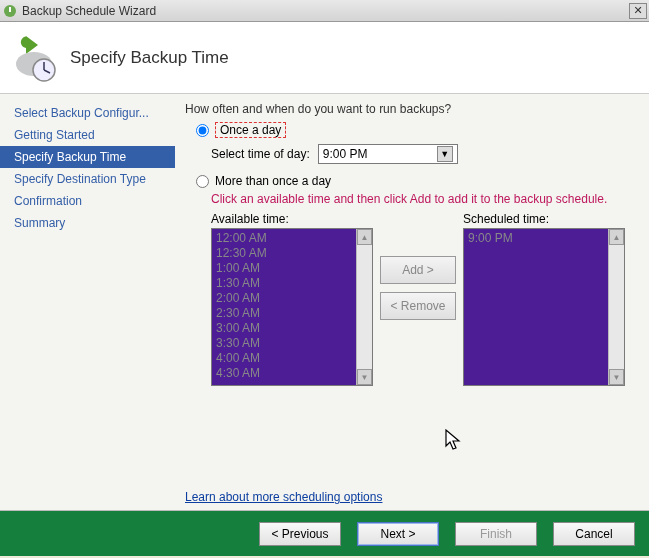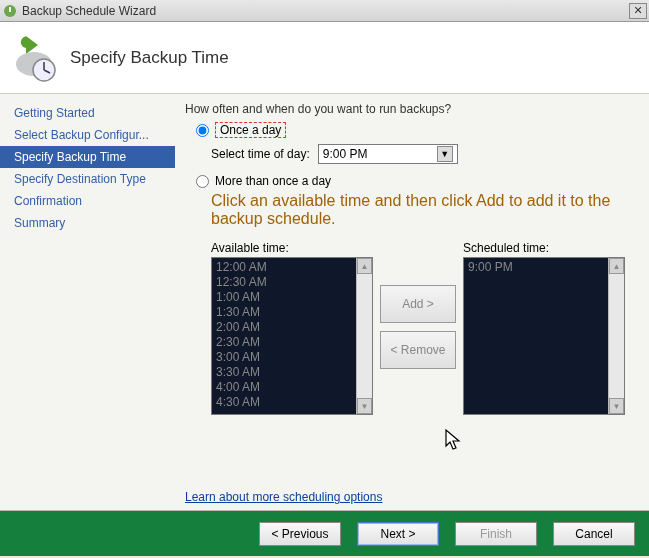--- a/index.html
+++ b/index.html
@@ -97,32 +97,32 @@
     cursor: pointer;
   }
   .select-time .val { flex: 1; }
   .select-time .arrow {
     width: 16px; height: 16px;
     background: #ddd;
     border: 1px solid #888;
     display:flex;align-items:center;justify-content:center;
     font-size: 9px;
   }
-  .hint { margin: 4px 0 13px 26px; color: #a16207; font-size: 16px; }
+  .hint { margin: 4px 0 6px 26px; color: #be185d; font-size: 12px; }
   .lists {
     margin: 2px 0 0 26px;
     display: flex;
     align-items: flex-start;
   }
   .listcol { width: 162px; }
   .list-label { font-size: 12px; margin-bottom: 2px; }
   .listbox {
     width: 162px; height: 158px;
     border: 1px solid #7a7a7a;
-    background: #0f172a;
+    background: #4c1d95;
     display: flex;
     color: #888;
   }
   .listbox.disabled { }
   .listbox .items {
     flex: 1;
     padding: 2px 4px;
     overflow: hidden;
     line-height: 15px;
     font-size: 12px;
@@ -139,21 +139,21 @@
   }
   .scroll .track { flex:1; }
   .midbtns {
     width: 90px;
     display: flex; flex-direction: column;
     align-items: center;
     padding-top: 44px;
     gap: 8px;
   }
   .wbtn {
-    width: 76px; height: 38px;
+    width: 76px; height: 28px;
     background: linear-gradient(#f4f4f4,#e0e0e0);
     border: 1px solid #999;
     color: #888;
     font-size: 12px;
     cursor: default;
   }
   .link {
     color: #0b3ea0;
     text-decoration: underline;
     font-size: 12px;
@@ -216,22 +216,22 @@
       <circle cx="36" cy="38" r="11" fill="#eef" stroke="#888" stroke-width="1.5"></circle>
       <line x1="36" y1="38" x2="36" y2="30" stroke="#335" stroke-width="1.5"></line>
       <line x1="36" y1="38" x2="42" y2="41" stroke="#335" stroke-width="1.5"></line>
     </svg>
   </span>
   <span class="header-title">Specify Backup Time</span>
 </div>
 
 <div class="body">
   <div class="sidebar">
+    <div class="step">Select Backup Configur...</div>
     <div class="step">Getting Started</div>
-    <div class="step">Select Backup Configur...</div>
     <div class="step active">Specify Backup Time</div>
     <div class="step">Specify Destination Type</div>
     <div class="step">Confirmation</div>
     <div class="step">Summary</div>
   </div>
 
   <div class="content">
     <div class="q">How often and when do you want to run backups?</div>
 
     <div class="opt-row">

